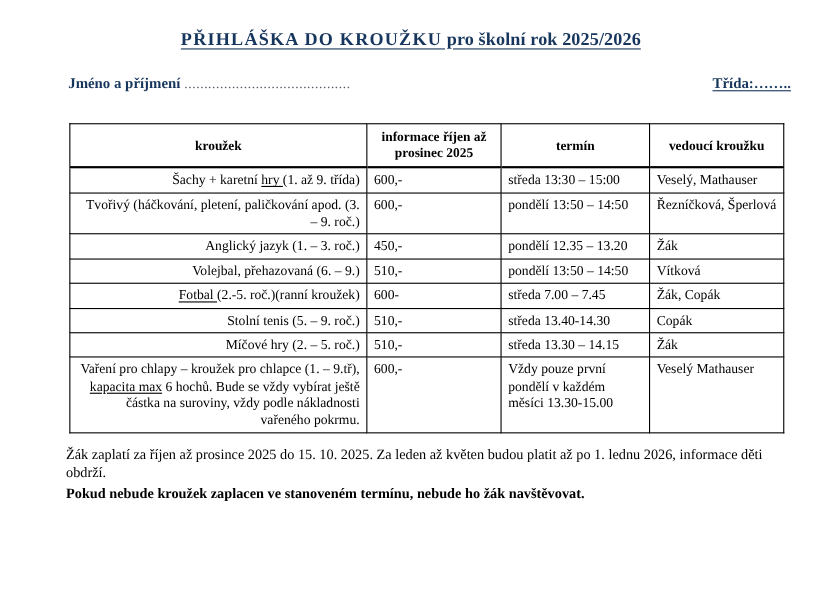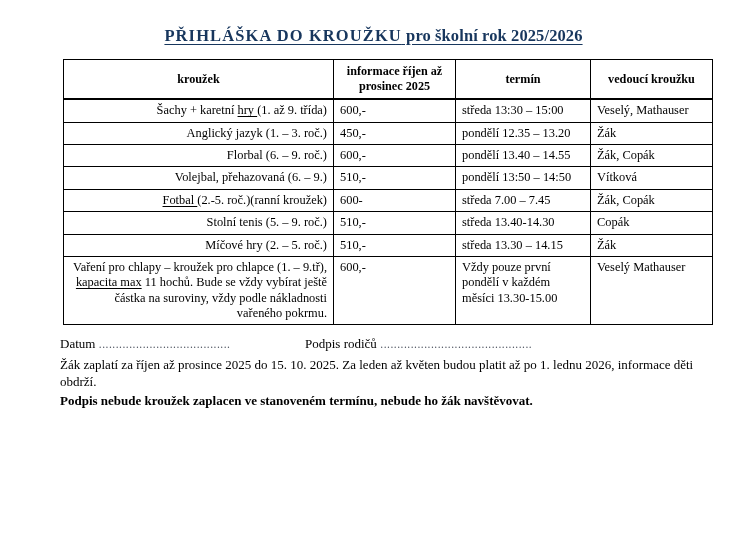--- a/index.html
+++ b/index.html
@@ -61,21 +61,21 @@
     position: absolute;
     right: 28px;
     top: 0;
     text-decoration: underline;
     text-underline-offset: 2px;
     white-space: nowrap;
   }
 
   
   .tbl-wrap {
-    margin-top: 13px;
+    margin-top: 24px;
     padding-left: 63px;
     padding-right: 35px;
   }
   table.form-table {
     border-collapse: collapse;
     width: 649px;
     table-layout: fixed;
     font-size: 12.4px;
   }
   table.form-table th,
@@ -128,20 +128,24 @@
 </style>
 </head>
 <body>
 
 <div class="page">
 
   <div class="title-wrap">
     <span class="doc-title"><span class="t-main">PŘIHLÁŠKA  DO  KROUŽKU</span><span> pro školní rok 2025/2026</span></span>
   </div>
 
+  <div class="idline">
+    <span class="name-label">Jméno a příjmení</span><span class="dots"> ..........................................</span>
+    <span class="class-label">Třída:……..</span>
+  </div>
 
   <div class="tbl-wrap">
     <table class="form-table">
       <colgroup>
         <col class="col-name">
           <col class="col-fee">
           <col class="col-time">
           <col class="col-lead">
       </colgroup>
       <thead>
@@ -153,32 +157,32 @@
         </tr>
       </thead>
       <tbody id="table-body">
           <tr>
             <td class="c-name"><span>Šachy + karetní </span><span class="u">hry </span><span> (1. až 9. třída)</span></td>
             <td class="c-fee">600,-</td>
             <td class="c-time">středa 13:30 – 15:00</td>
             <td class="c-lead">Veselý, Mathauser</td>
           </tr>
           <tr>
+            <td class="c-name"><span>Tvořivý (háčkování, pletení, paličkování apod. (3. – 9. roč.)</span></td>
+            <td class="c-fee">600,-</td>
+            <td class="c-time">pondělí 13:50 – 14:50</td>
+            <td class="c-lead">Řezníčková, Šperlová</td>
+          </tr>
+          <tr>
             <td class="c-name"><span>Anglický jazyk (1. – 3. roč.)</span></td>
             <td class="c-fee">450,-</td>
             <td class="c-time">pondělí 12.35 – 13.20</td>
             <td class="c-lead">Žák</td>
           </tr>
           <tr>
-            <td class="c-name"><span>Florbal (6. – 9. roč.)</span></td>
-            <td class="c-fee">600,-</td>
-            <td class="c-time">pondělí 13.40 – 14.55</td>
-            <td class="c-lead">Žák, Copák</td>
-          </tr>
-          <tr>
             <td class="c-name"><span>Volejbal, přehazovaná (6. – 9.)</span></td>
             <td class="c-fee">510,-</td>
             <td class="c-time">pondělí 13:50 – 14:50</td>
             <td class="c-lead">Vítková</td>
           </tr>
           <tr>
             <td class="c-name"><span class="u">Fotbal </span><span> (2.-5. roč.)(ranní kroužek)</span></td>
             <td class="c-fee">600-</td>
             <td class="c-time">středa 7.00 – 7.45</td>
             <td class="c-lead">Žák, Copák</td>
@@ -189,31 +193,27 @@
             <td class="c-time">středa 13.40-14.30</td>
             <td class="c-lead">Copák</td>
           </tr>
           <tr>
             <td class="c-name"><span>Míčové hry (2. – 5. roč.)</span></td>
             <td class="c-fee">510,-</td>
             <td class="c-time">středa 13.30 – 14.15</td>
             <td class="c-lead">Žák</td>
           </tr>
           <tr>
-            <td class="c-name"><span>Vaření pro chlapy – kroužek pro chlapce (1. – 9.tř), </span><span class="u">kapacita  max</span><span> 11 hochů. Bude se vždy vybírat ještě částka na suroviny, vždy podle nákladnosti vařeného pokrmu.</span></td>
+            <td class="c-name"><span>Vaření pro chlapy – kroužek pro chlapce (1. – 9.tř), </span><span class="u">kapacita  max</span><span> 6 hochů. Bude se vždy vybírat ještě částka na suroviny, vždy podle nákladnosti vařeného pokrmu.</span></td>
             <td class="c-fee">600,-</td>
             <td class="c-time">Vždy pouze první pondělí v každém měsíci 13.30-15.00</td>
             <td class="c-lead">Veselý Mathauser</td>
           </tr>
         </tbody>
     </table>
   </div>
 
   <div class="footer">
-    <div class="sig-row">
-      <span class="sig-date"><span>Datum</span><span class="dots2"> .......................................</span></span>
-      <span><span>Podpis rodičů</span><span class="dots3"> .............................................</span></span>
-    </div>
     <p class="note-line">Žák zaplatí za říjen až prosince 2025 do 15. 10. 2025. Za leden až květen budou platit až po 1. lednu 2026, informace děti obdrží.</p>
-    <p class="note-bold">Podpis nebude kroužek zaplacen ve stanoveném termínu, nebude ho žák navštěvovat.</p>
+    <p class="note-bold">Pokud nebude kroužek zaplacen ve stanoveném termínu, nebude ho žák navštěvovat.</p>
   </div>
 
 </div>
 
 </body></html>

